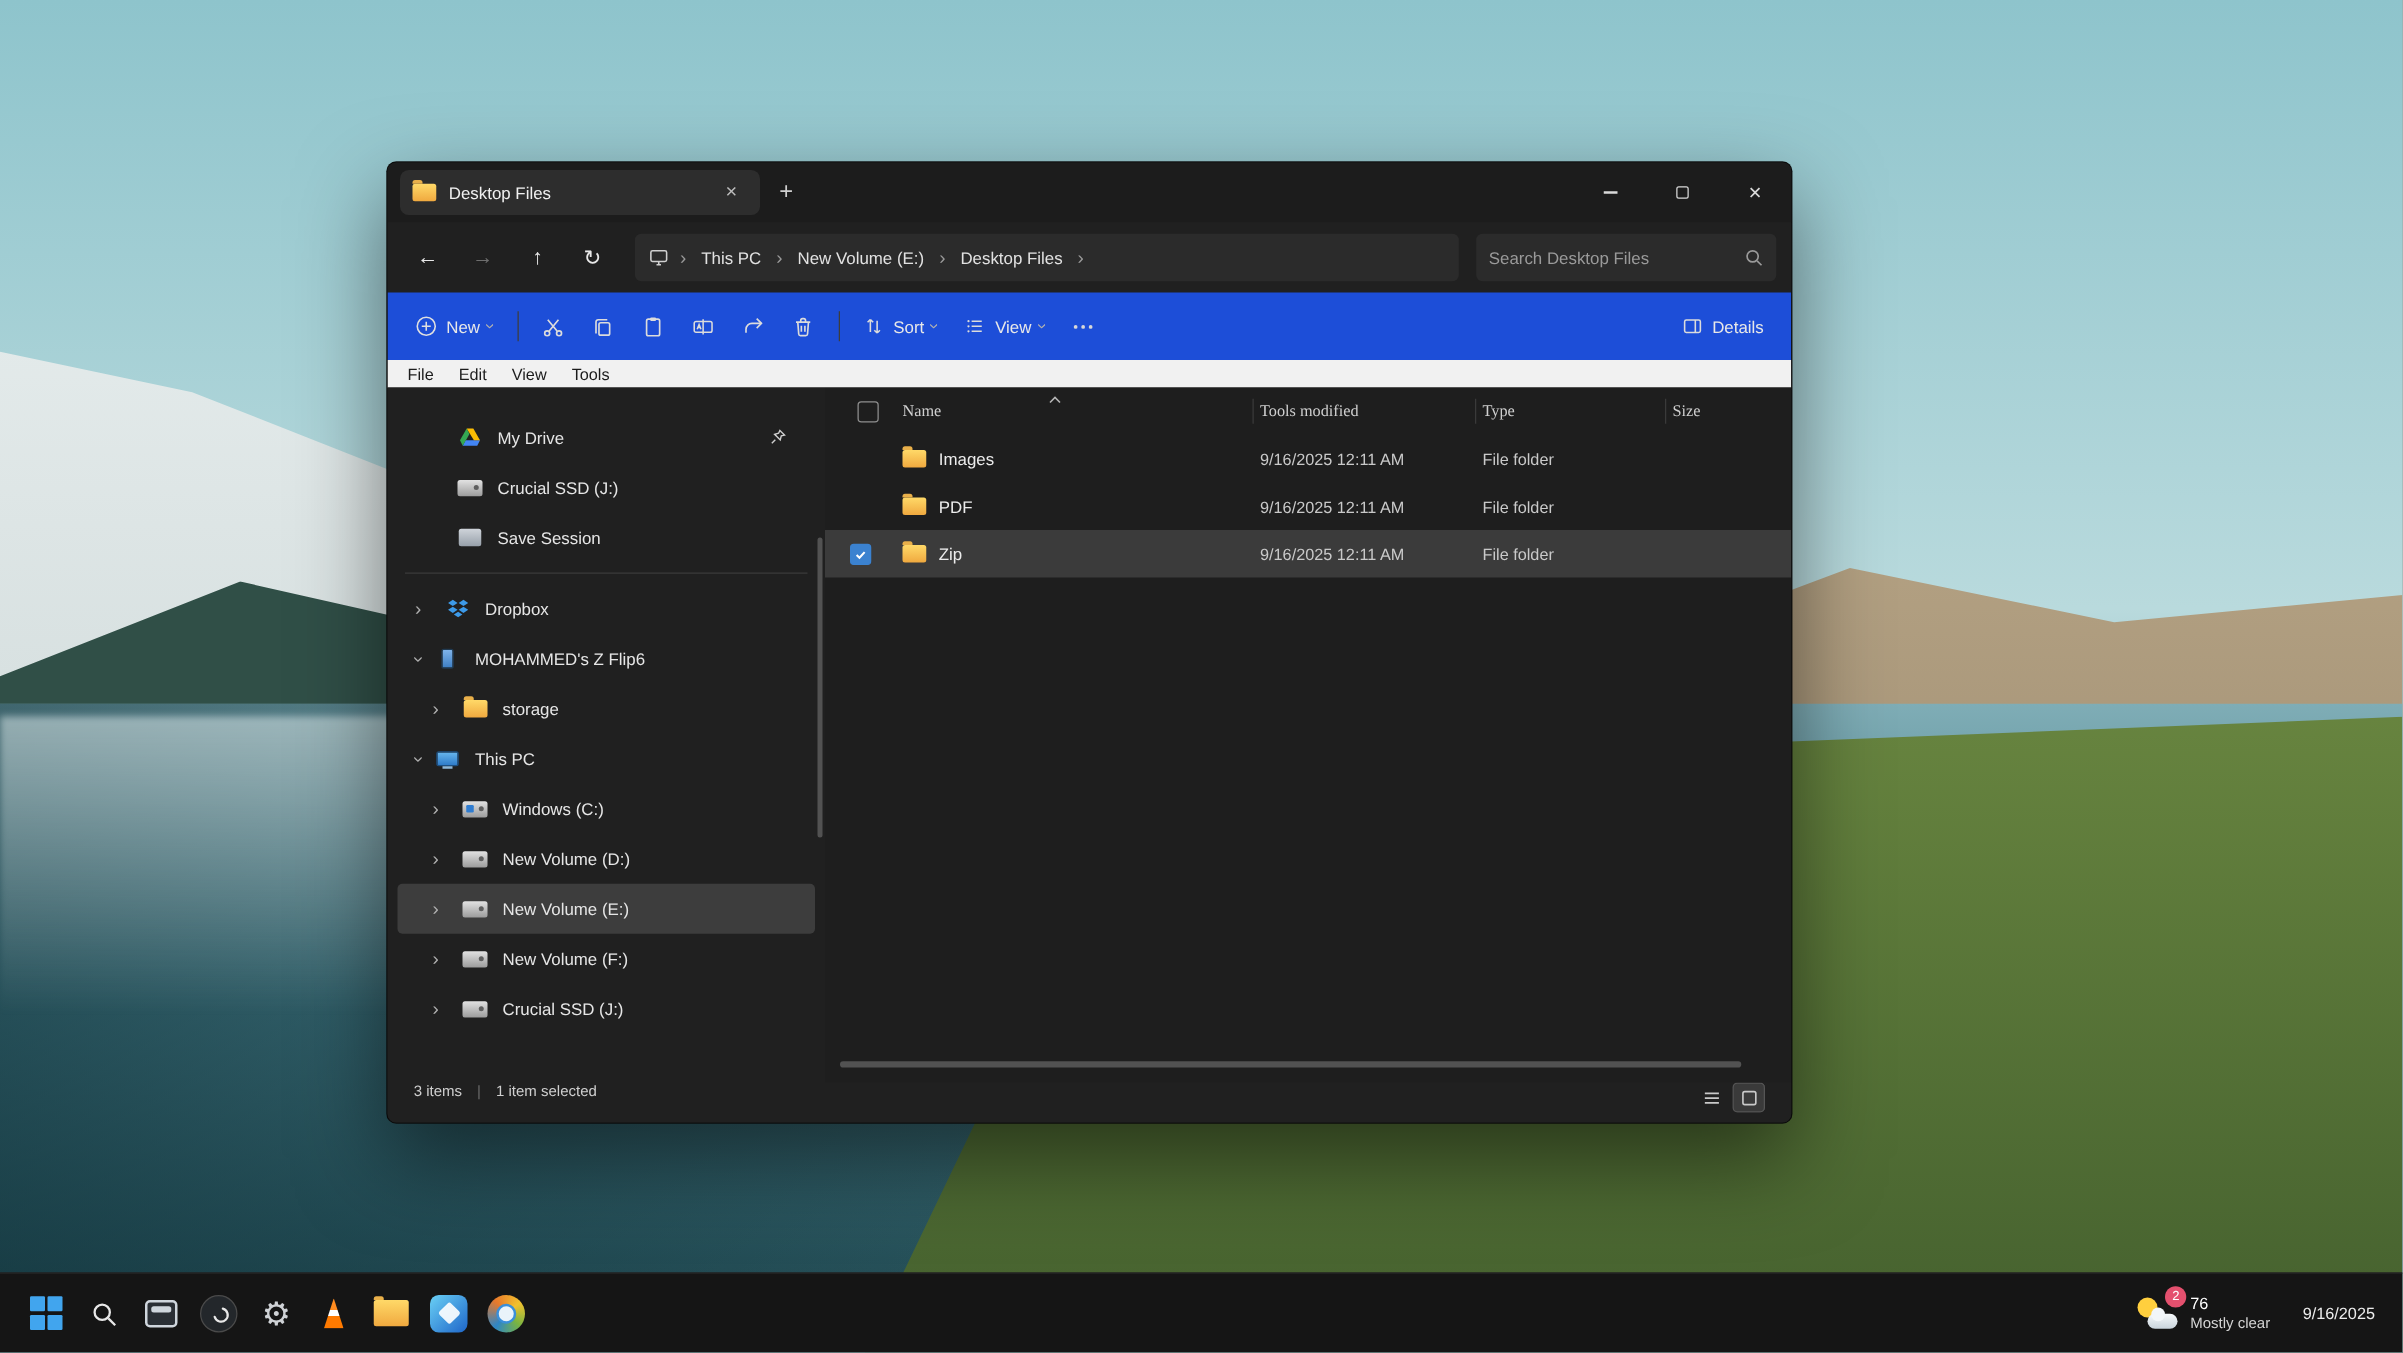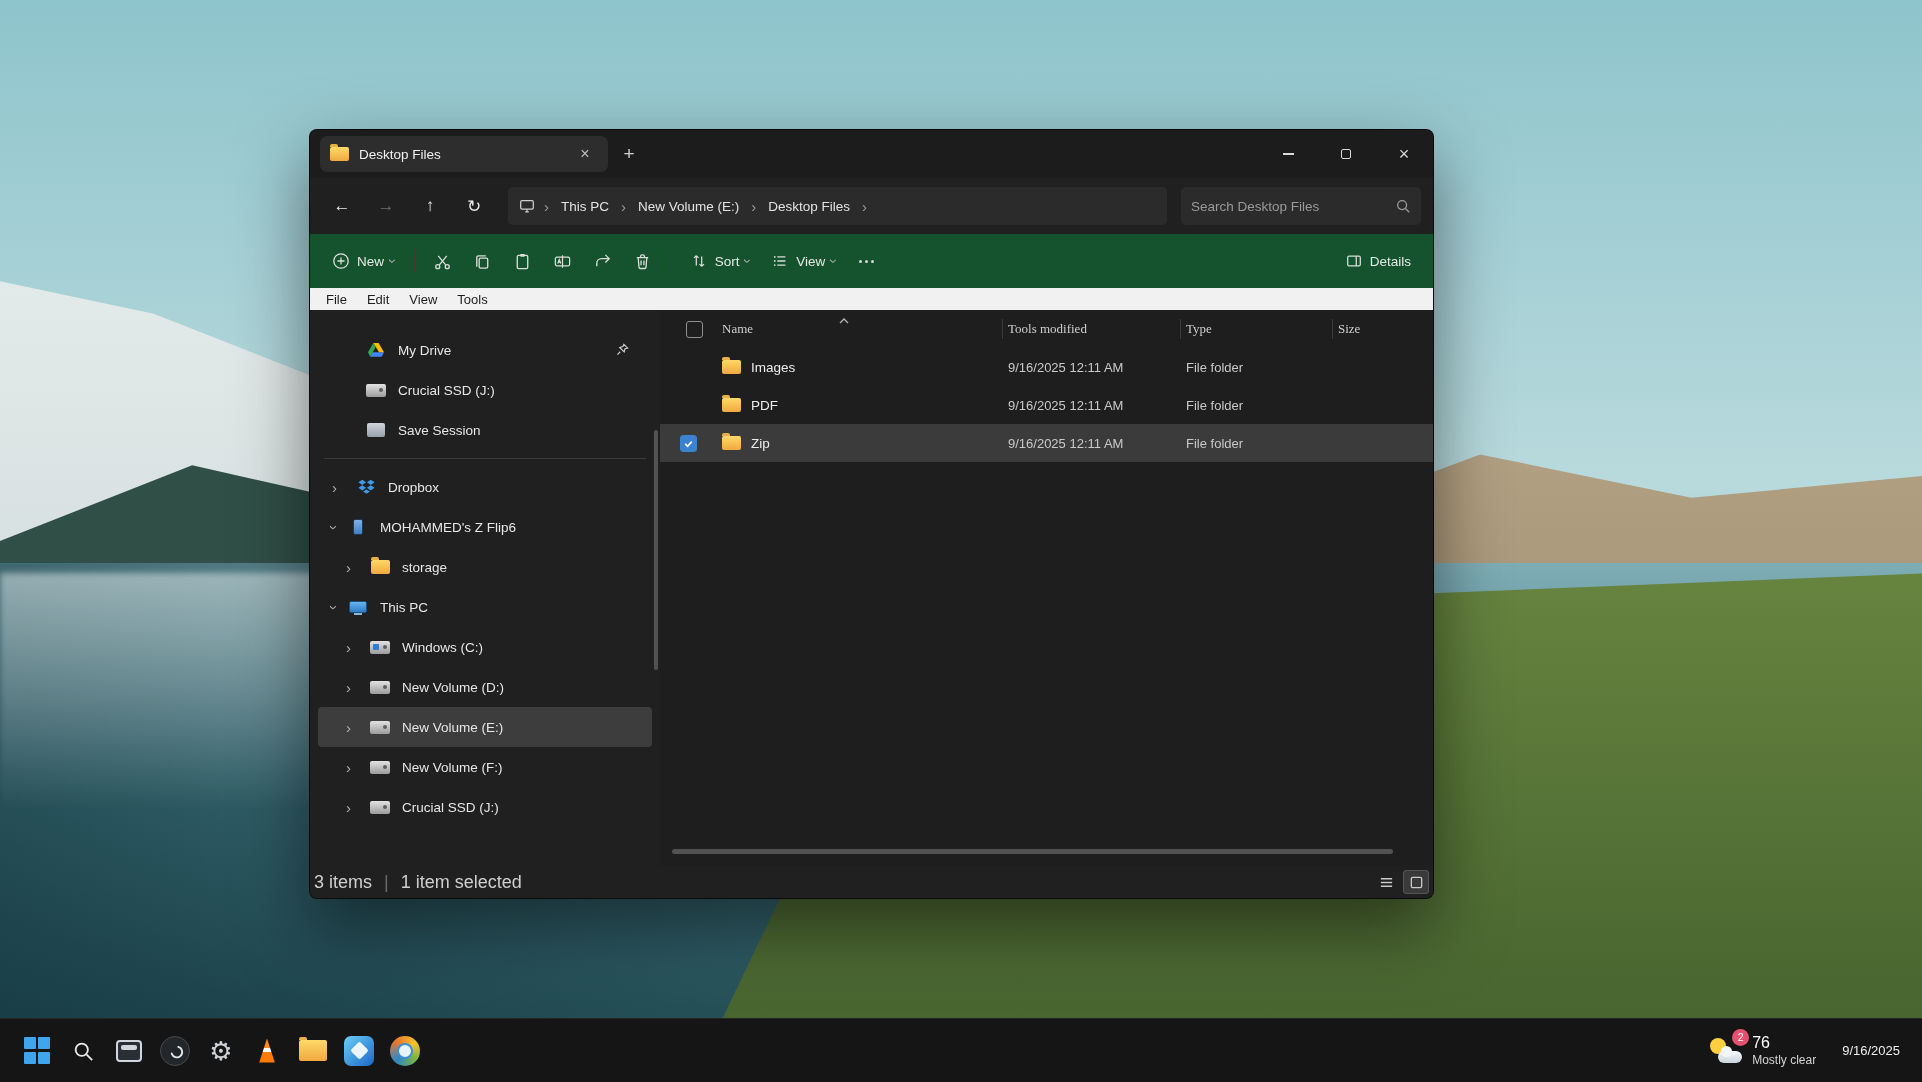--- a/index.html
+++ b/index.html
@@ -53,21 +53,21 @@
   .breadcrumb { flex:1; height:38px; margin:0 10px; background:#2b2b2b; border-radius:5px;
     display:flex; align-items:center; padding:0 10px; font-size:13.5px; color:#e2e2e2; }
   .crumb { padding:0 4px; white-space:nowrap; }
   .crumb-chev { color:#9a9a9a; font-size:15px; padding:0 8px; }
   .searchbox { width:240px; height:38px; background:#2b2b2b; border-radius:5px;
     display:flex; align-items:center; padding:0 10px; gap:8px; }
   .searchbox input { flex:1; background:transparent; border:none; outline:none;
     color:#e2e2e2; font-size:13.5px; font-family:inherit; }
   .searchbox input::placeholder { color:#9a9a9a; }
 
-  .toolbar { height:54px; flex:0 0 auto; display:flex; align-items:center; padding:0 12px; background:#14532d; }
+  .toolbar { height:54px; flex:0 0 auto; display:flex; align-items:center; padding:0 12px; background:#1d4ed8; }
   .tbtn { display:flex; align-items:center; gap:7px; height:36px; padding:0 10px; border-radius:5px;
     font-size:13.5px; color:#e8e8e8; }
   .ibtn { width:40px; height:36px; display:flex; align-items:center; justify-content:center; border-radius:5px; }
   .tdiv { width:1px; height:24px; background:#3d3d3d; margin:0 8px; }
   .chev-d { display:inline-block; transform:rotate(90deg); color:#b0b0b0; font-size:14px; line-height:1; }
   .dots { display:flex; gap:3px; }
   .dots i { width:3px; height:3px; border-radius:50%; background:#d8d8d8; }
   .t-spacer { flex:1; }
 
   .menubar { height:22px; flex:0 0 auto; background:#f1f1f1; display:flex; align-items:center;
@@ -121,22 +121,22 @@
   .hdr .hcell { position:relative; height:100%; display:flex; align-items:center; padding-left:6px; }
   .hdr .hcell.sep::before { content:""; position:absolute; left:0; top:9px; bottom:9px; width:1px; background:#3a3a3a; }
   .cb { width:17px; height:17px; border:1.5px solid #8f8f8f; border-radius:3px; margin-left:20px; }
   .cb.checked { border-color:#3b82d0; background:#3b82d0; display:flex; align-items:center; justify-content:center; margin-left:20px; }
   .frow { height:38px; display:grid; grid-template-columns:56px 286px 178px 152px 1fr; align-items:center; }
   .frow.sel { background:#3b3b3b; }
   .fname { display:flex; align-items:center; gap:10px; padding-left:6px; font-size:13.5px; color:#ececec; }
   .fmeta { font-size:13px; color:#c9c9c9; padding-left:6px; }
   .hscroll { position:absolute; left:12px; right:40px; bottom:12px; height:5px; background:#525252; border-radius:3px; }
 
-  .statusbar { height:32px; flex:0 0 auto; display:flex; align-items:center; padding:0 4px;
-    font-size:18px; color:#cfcfcf; background:#202020; }
+  .statusbar { height:32px; flex:0 0 auto; display:flex; padding:0 21px;
+    font-size:12px; color:#cfcfcf; background:#202020; }
   .st-sep { color:#6a6a6a; margin:0 12px; }
   .st-spacer { flex:1; }
   .viewbtn { width:26px; height:24px; display:flex; align-items:center; justify-content:center; border-radius:4px; margin-left:4px; }
   .viewbtn.active { background:#3a3a3a; box-shadow:0 0 0 1px #555 inset; }
 
   
   .taskbar { position:absolute; left:0; right:0; bottom:0; height:64px; background:#151515;
     border-top:1px solid #262626; display:flex; align-items:center; padding:0 14px; }
   .task-ico { width:46px; height:46px; border-radius:6px; display:flex; align-items:center; justify-content:center; }
   .win-logo { display:grid; grid-template-columns:12px 12px; grid-template-rows:12px 12px; gap:2.5px; }
@@ -160,21 +160,21 @@
   .weather { display:flex; align-items:center; gap:10px; position:relative; }
   .wicon { position:relative; width:34px; height:30px; }
   .sun { position:absolute; left:2px; top:2px; width:16px; height:16px; border-radius:50%; background:#ffcf3e; }
   .cloud { position:absolute; right:0; bottom:3px; width:24px; height:12px; border-radius:8px;
     background:linear-gradient(180deg,#f6f9fb,#c9d4dc); }
   .cloud::before { content:""; position:absolute; left:3px; top:-5px; width:11px; height:11px; border-radius:50%;
     background:#f2f6f9; }
   .badge { position:absolute; top:-7px; right:-7px; width:17px; height:17px; border-radius:50%;
     background:#e4506e; color:#fff; font-size:10.5px; display:flex; align-items:center; justify-content:center; }
   .wtext { display:flex; flex-direction:column; line-height:1.25; }
-  .wtemp { font-size:16px; color:#ffffff; }
+  .wtemp { font-size:13px; color:#ffffff; }
   .wcond { font-size:12px; color:#d4d4d4; }
   .tdate { font-size:13px; color:#ececec; margin-right:8px; }
 </style>
 </head>
 <body>
 
 <div class="scene">
   <div class="mtn-right"></div>
   <div class="mtn-left"></div>
   <div class="trees-left"></div>

